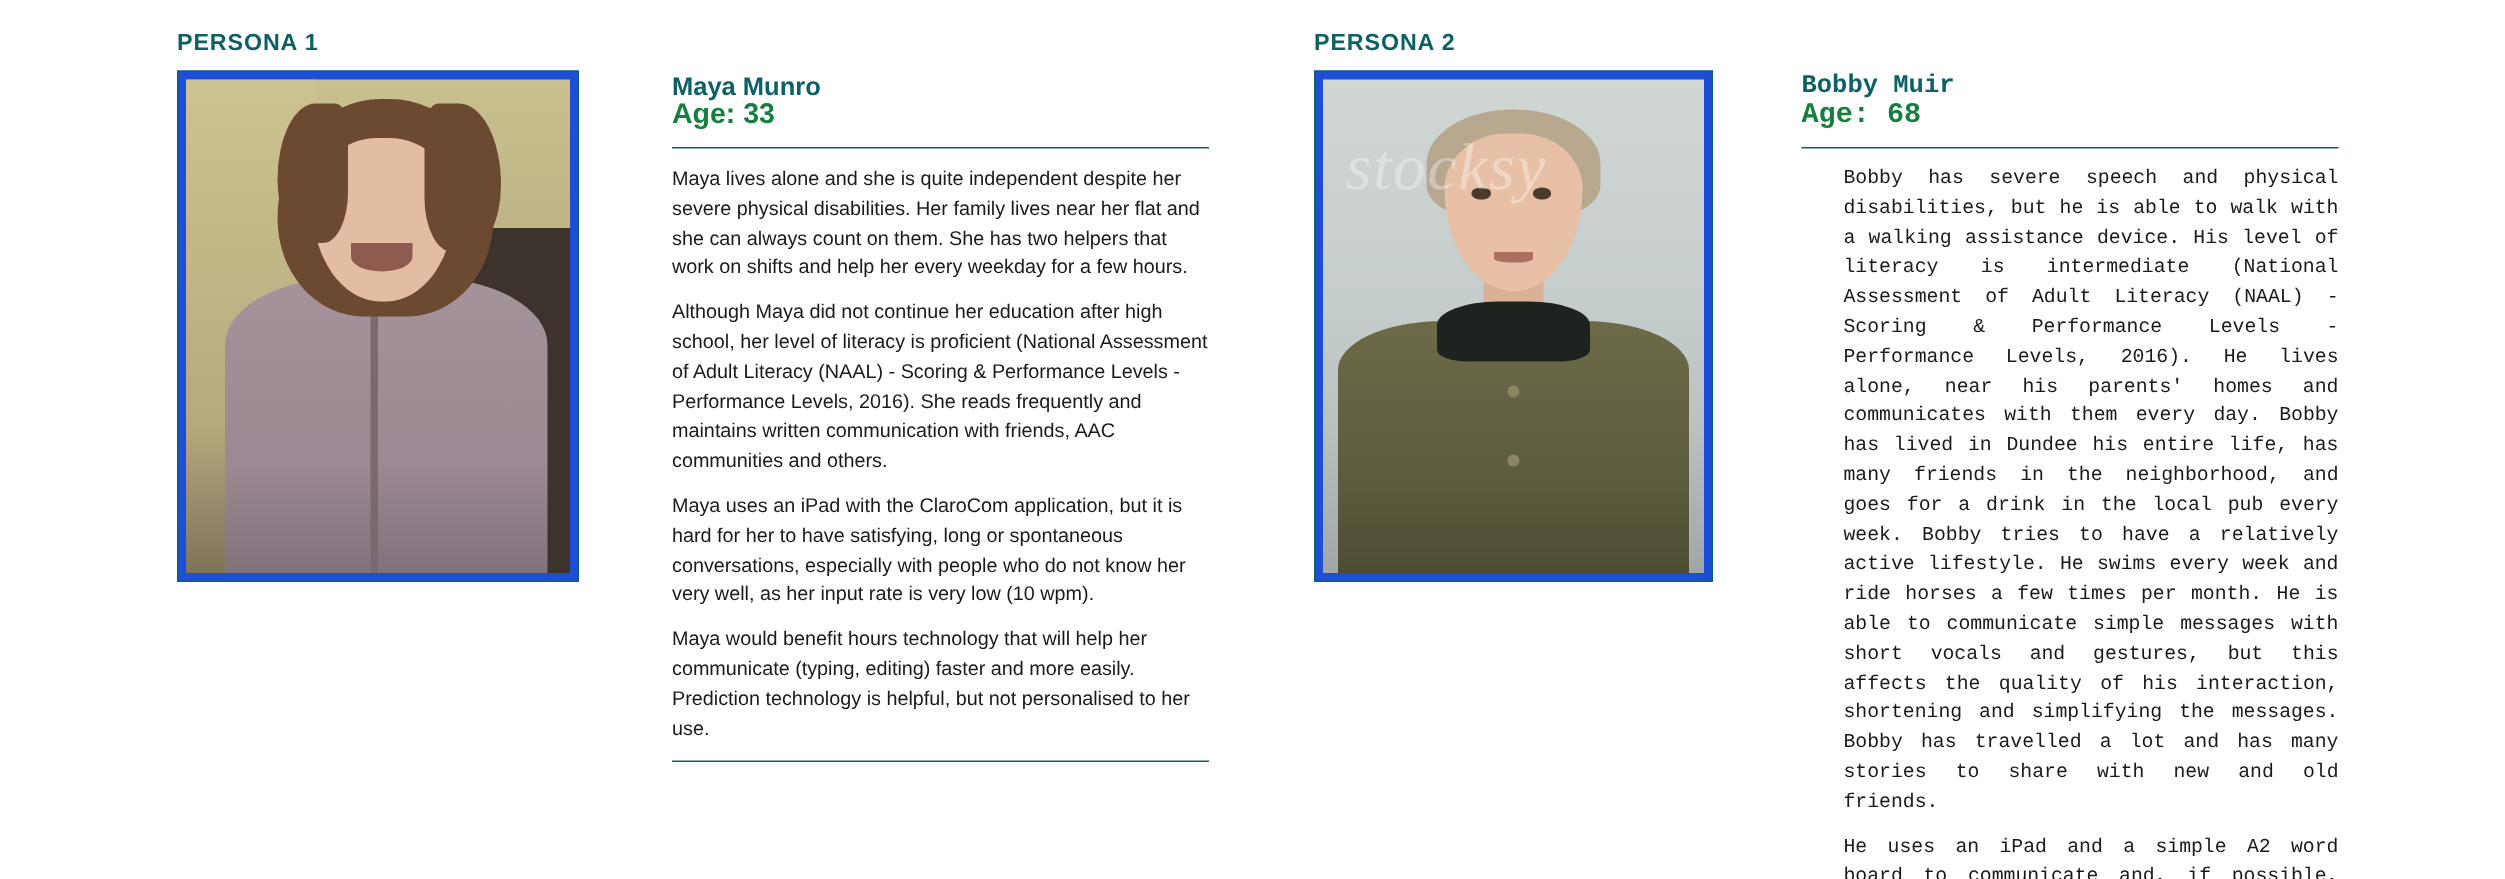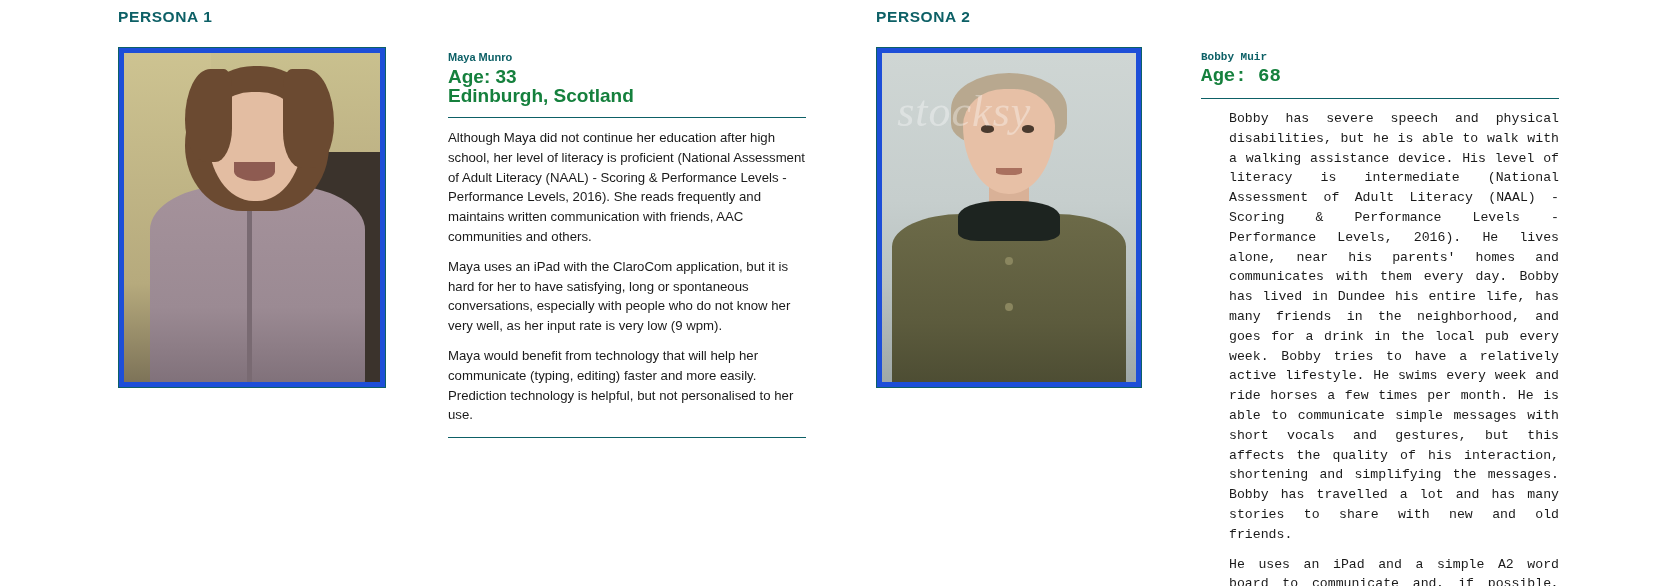--- a/index.html
+++ b/index.html
@@ -23,21 +23,21 @@
     position: absolute;
     top: 0;
     width: 800px;
     height: 586px;
   }
   .persona-1 { left: 118px; }
   .persona-2 { left: 876px; }
 
   .persona-title {
     position: absolute;
-    top: 8px;
+    top: 20px;
     left: 0;
     font-size: 15.5px;
     font-weight: bold;
     letter-spacing: 0.6px;
     color: #0d6066;
   }
 
   .photo-frame {
     position: absolute;
     top: 47px;
@@ -153,21 +153,21 @@
 
   .text-col {
     position: absolute;
     top: 0;
     width: 358px;
   }
   .text-col-1 { left: 330px; }
   .text-col-2 { left: 325px; font-family: Liberation Mono, monospace; }
 
   .name {
-    font-size: 11px;
+    font-size: 17px;
     font-weight: bold;
     color: #0d6066;
     margin-top: 48px;
     line-height: 19px;
   }
   .meta {
     font-size: 19px;
     font-weight: bold;
     color: #15803d;
     line-height: 19px;
@@ -212,25 +212,25 @@
         <div class="face"></div>
         <div class="hair-front-l"></div>
         <div class="hair-front-r"></div>
         <div class="smile"></div>
       </div>
     </div>
 
     <div class="text-col text-col-1 col1">
       <div class="name">Maya Munro</div>
       <div class="meta">Age: 33</div>
-      <div class="meta">Edinburgh, Scotland</div>
       <hr class="rule">
+      <p class="para">Maya lives alone and she is quite independent despite her severe physical disabilities. Her family lives near her flat and she can always count on them. She has two helpers that work on shifts and help her every weekday for a few hours.</p>
       <p class="para">Although Maya did not continue her education after high school, her level of literacy is proficient (National Assessment of Adult Literacy (NAAL) - Scoring &amp; Performance Levels - Performance Levels, 2016). She reads frequently and maintains written communication with friends, AAC communities and others.</p>
-      <p class="para">Maya uses an iPad with the ClaroCom application, but it is hard for her to have satisfying, long or spontaneous conversations, especially with people who do not know her very well, as her input rate is very low (9 wpm).</p>
-      <p class="para">Maya would benefit from technology that will help her communicate (typing, editing) faster and more easily. Prediction technology is helpful, but not personalised to her use.</p>
+      <p class="para">Maya uses an iPad with the ClaroCom application, but it is hard for her to have satisfying, long or spontaneous conversations, especially with people who do not know her very well, as her input rate is very low (10 wpm).</p>
+      <p class="para">Maya would benefit hours technology that will help her communicate (typing, editing) faster and more easily. Prediction technology is helpful, but not personalised to her use.</p>
       <hr class="rule-bottom">
     </div>
   </div>
 
   <div class="persona persona-2">
     <div class="persona-title">PERSONA 2</div>
 
     <div class="photo-frame photo-2">
       <div class="photo-img bobby-photo">
         <div class="coat"></div>

